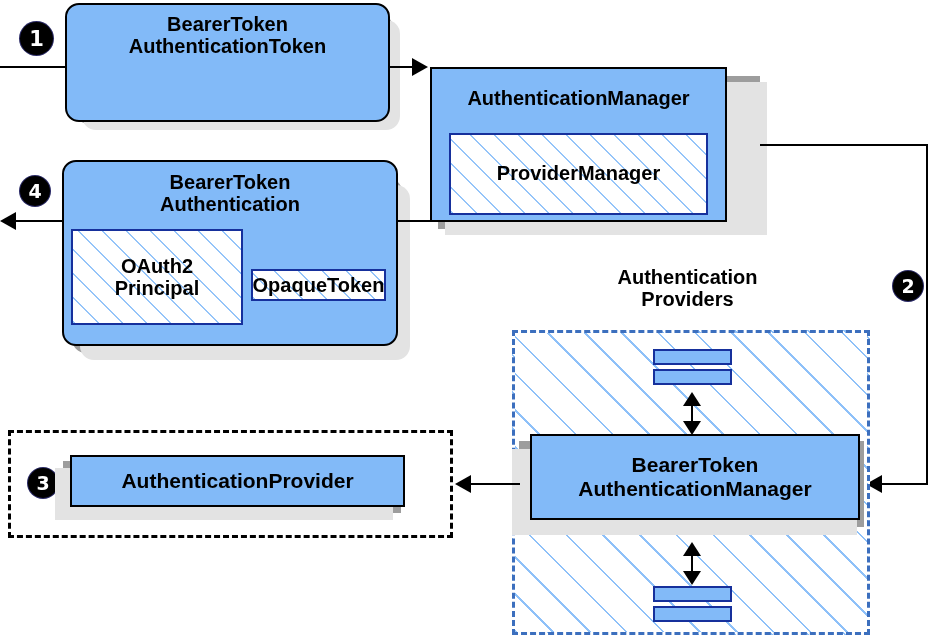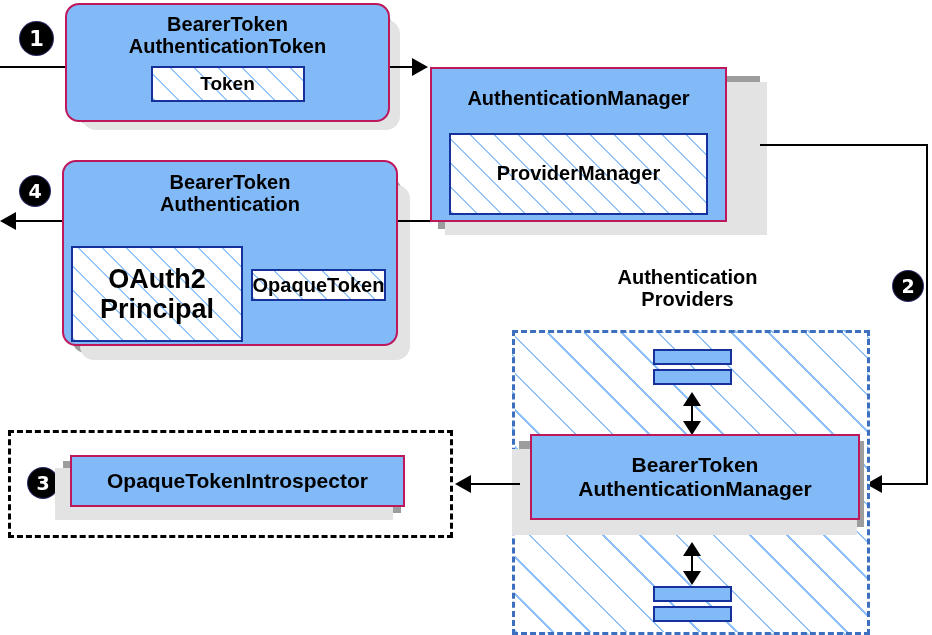--- a/index.html
+++ b/index.html
@@ -17,21 +17,21 @@
     background: #ffffff;
     overflow: hidden;
   }
 
   
   .abs { position: absolute; box-sizing: border-box; }
 
   
   .bluebox {
     background: #82baf8;
-    border: 2px solid #be185d;
+    border: 2px solid #000000;
     color: #000000;
     font-weight: bold;
     display: flex;
     flex-direction: column;
     align-items: center;
     text-align: center;
     line-height: 1.12;
   }
   .bluebox.rounded { border-radius: 14px; }
 
@@ -149,23 +149,20 @@
   <div class="abs hline" style="left:0px; top:66px; width:66px;"></div>
 
   <div class="abs badge" style="left:20px; top:22px; width:33px; height:33px; font-size:21px;">1</div>
 
   <div class="abs shadow rounded" style="left:75px; top:14px; width:318px; height:110px;"></div>
   <div class="abs shadow2 rounded" style="left:82px; top:20px; width:318px; height:110px;"></div>
 
   <div class="abs bluebox rounded" style="left:65px; top:3px; width:325px; height:119px; padding-top:8px; font-size:20px; justify-content:flex-start;">
     <div>BearerToken</div>
     <div>AuthenticationToken</div>
-    <div class="hatchbox" style="width:150px; height:32px; margin-top:8px; font-size:19px;">
-      <span>Token</span>
-    </div>
   </div>
 
   <div class="abs hline" style="left:390px; top:66px; width:30px;"></div>
   <div class="abs arrow-right" style="left:412px; top:58px;"></div>
 
   <div class="abs shadow" style="left:438px; top:76px; width:322px; height:153px;"></div>
   <div class="abs shadow2" style="left:445px; top:82px; width:322px; height:153px;"></div>
 
   <div class="abs bluebox" style="left:430px; top:67px; width:297px; height:155px; padding-top:13px; font-size:20px; justify-content:center;">
     <div>AuthenticationManager</div>
@@ -182,21 +179,21 @@
   <div class="abs badge" style="left:893px; top:271px; width:30px; height:30px; font-size:19px;">2</div>
 
   <div class="abs shadow rounded" style="left:72px; top:178px; width:330px; height:175px;"></div>
   <div class="abs shadow2 rounded" style="left:80px; top:185px; width:330px; height:175px;"></div>
 
   <div class="abs bluebox rounded" style="left:62px; top:160px; width:336px; height:186px; padding-top:9px; font-size:20px; justify-content:flex-start;">
     <div>BearerToken</div>
     <div>Authentication</div>
   </div>
 
-  <div class="abs hatchbox" style="left:71px; top:246px; width:172px; height:96px; font-size:27px;">
+  <div class="abs hatchbox" style="left:71px; top:229px; width:172px; height:96px; font-size:20px;">
     <div>OAuth2</div>
     <div>Principal</div>
   </div>
 
   <div class="abs hatchbox" style="left:251px; top:269px; width:135px; height:32px; font-size:20px;">
     <span>OpaqueToken</span>
   </div>
 
   <div class="abs hline" style="left:398px; top:220px; width:32px;"></div>
 
@@ -238,16 +235,16 @@
   <div class="abs arrow-left" style="left:455px; top:475px;"></div>
 
   <div class="abs dashed-black" style="left:8px; top:430px; width:445px; height:108px;"></div>
 
   <div class="abs badge" style="left:28px; top:468px; width:30px; height:30px; font-size:19px;">3</div>
 
   <div class="abs shadow" style="left:63px; top:461px; width:338px; height:52px;"></div>
   <div class="abs shadow2" style="left:55px; top:468px; width:338px; height:52px;"></div>
 
   <div class="abs bluebox" style="left:70px; top:455px; width:335px; height:52px; justify-content:center; font-size:21px;">
-    <span>OpaqueTokenIntrospector</span>
+    <span>AuthenticationProvider</span>
   </div>
 
 </div>
 
 </body></html>

